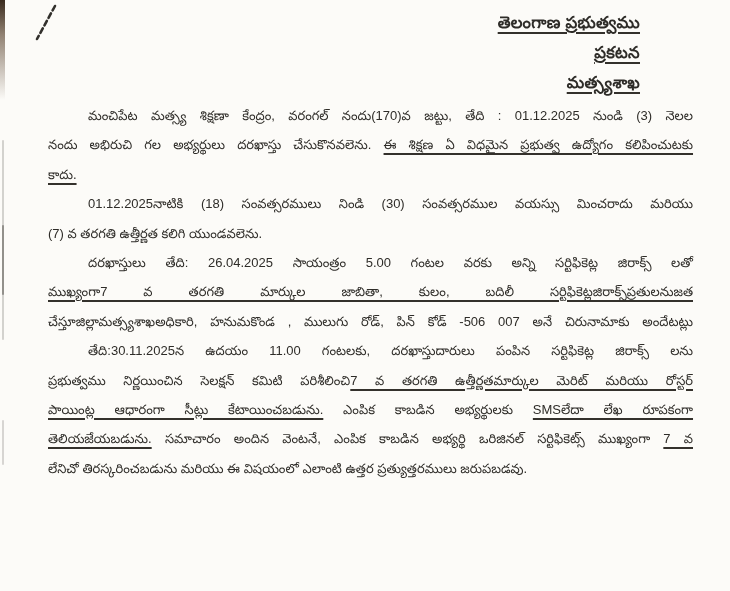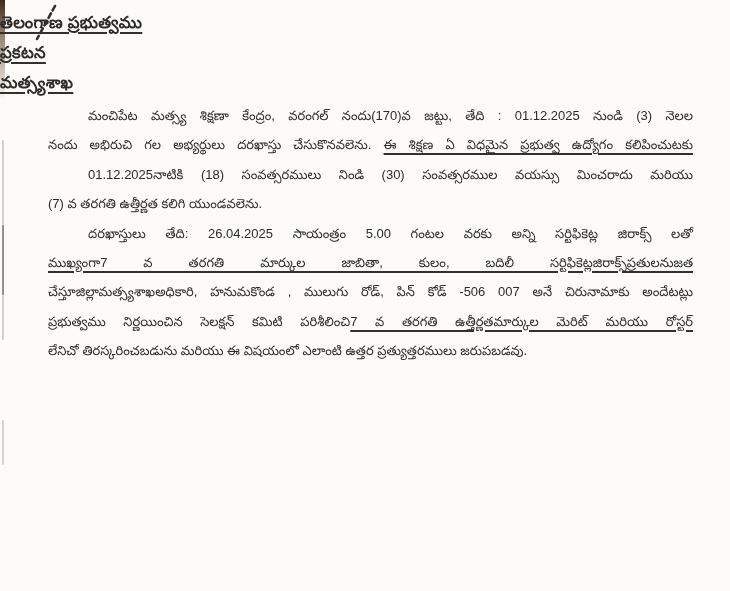--- a/index.html
+++ b/index.html
@@ -27,21 +27,21 @@
   }
   .scan-edge-line3 {
     position: absolute; left: 2px; top: 420px; width: 2px; height: 45px;
     background: rgba(70,64,58,.20); border-radius: 2px;
   }
   .pen-tick { position: absolute; left: 28px; top: 2px; }
 
   
   .doc-header {
     position: absolute; left: 0; top: 7px; width: 640px;
-    text-align: left;
+    text-align: right;
   }
   .doc-header .h-line {
     font-size: 16.5px;
     line-height: 30px;
     font-weight: 600;
     letter-spacing: .3px;
   }
   .u {
     text-decoration: underline;
     text-decoration-thickness: 1.5px;
@@ -81,20 +81,24 @@
 
 <div class="doc-header">
   <div class="h-line"><span class="u">తెలంగాణ ప్రభుత్వము</span></div>
   <div class="h-line"><span class="u">ప్రకటన</span></div>
   <div class="h-line"><span class="u">మత్స్యశాఖ</span></div>
 </div>
 
 <div class="doc-body" id="doc-body">
     <div class="line fill indent"><span>మంచిపేట మత్స్య శిక్షణా కేంద్రం, వరంగల్ నందు(170)వ జట్టు, తేది : 01.12.2025 నుండి (3) నెలల</span></div>
     <div class="line fill"><span>నందు అభిరుచి గల అభ్యర్థులు దరఖాస్తు చేసుకొనవలెను. </span><span class="u">ఈ శిక్షణ ఏ విధమైన ప్రభుత్వ ఉద్యోగం కలిపించుటకు</span></div>
+    <div class="line"><span class="u">కాదు.</span></div>
     <div class="line fill indent"><span>01.12.2025నాటికి (18) సంవత్సరములు నిండి (30) సంవత్సరముల వయస్సు మించరాదు మరియు</span></div>
     <div class="line"><span>(7) వ తరగతి ఉత్తీర్ణత కలిగి యుండవలెను.</span></div>
     <div class="line fill indent"><span>దరఖాస్తులు తేది: 26.04.2025 సాయంత్రం 5.00 గంటల వరకు అన్ని సర్టిఫికెట్ల జిరాక్స్ లతో</span></div>
     <div class="line fill"><span class="u">ముఖ్యంగా7 వ తరగతి మార్కుల జాబితా, కులం, బదిలీ సర్టిఫికెట్లజిరాక్స్‌ప్రతులనుజత</span></div>
     <div class="line fill"><span>చేస్తూజిల్లామత్స్యశాఖఅధికారి, హనుమకొండ , ములుగు రోడ్, పిన్ కోడ్ -506 007 అనే చిరునామాకు అందేటట్లు</span></div>
+    <div class="line fill indent"><span>తేది:30.11.2025న ఉదయం 11.00 గంటలకు, దరఖాస్తుదారులు పంపిన సర్టిఫికెట్ల జిరాక్స్ లను</span></div>
     <div class="line fill"><span>ప్రభుత్వము నిర్ణయించిన సెలక్షన్ కమిటి పరిశీలించి</span><span class="u">7 వ తరగతి ఉత్తీర్ణతమార్కుల మెరిట్ మరియు రోస్టర్</span></div>
+    <div class="line fill"><span class="u">పాయింట్ల ఆధారంగా సీట్లు కేటాయించబడును.</span><span> ఎంపిక కాబడిన అభ్యర్థులకు </span><span class="u">SMSలేదా లేఖ రూపకంగా</span></div>
+    <div class="line fill"><span class="u">తెలియజేయబడును.</span><span> సమాచారం అందిన వెంటనే, ఎంపిక కాబడిన అభ్యర్థి ఒరిజినల్ సర్టిఫికెట్స్ ముఖ్యంగా </span><span class="u">7 వ</span></div>
     <div class="line"><span>లేనిచో తిరస్కరించబడును మరియు ఈ విషయంలో ఎలాంటి ఉత్తర ప్రత్యుత్తరములు జరుపబడవు.</span></div>
   </div>
 
 </body></html>

